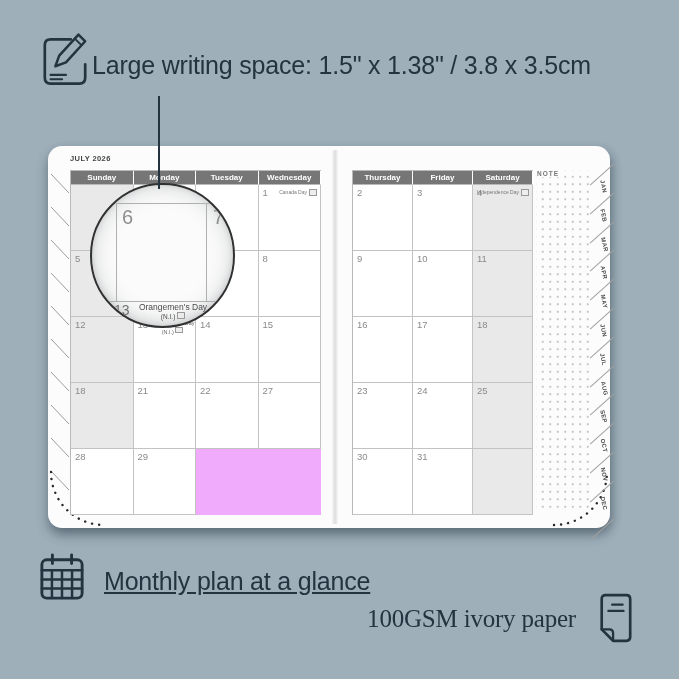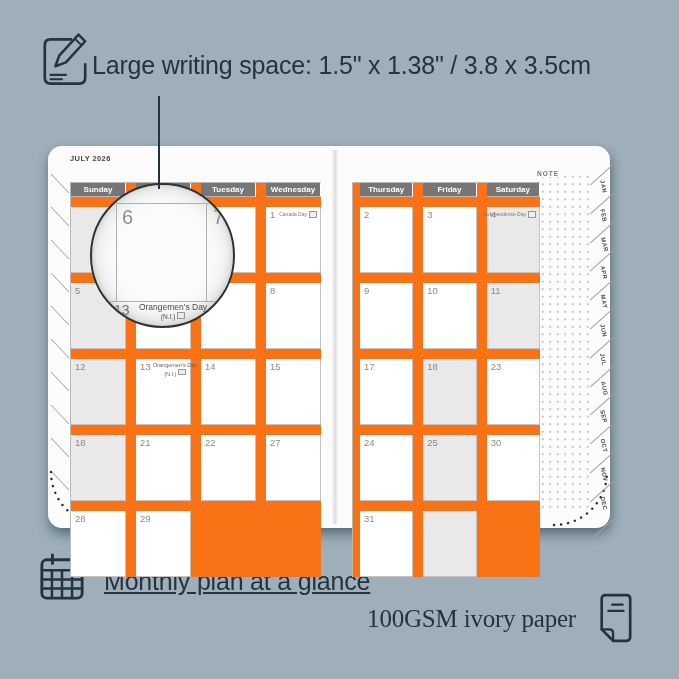--- a/index.html
+++ b/index.html
@@ -14,21 +14,21 @@
 
   
   .book{position:absolute;left:48px;top:146px;width:562px;height:382px;background:#fcfcfd;border-radius:14px;
         box-shadow:0 7px 12px rgba(32,48,60,.38),3px 4px 8px rgba(32,48,60,.22);z-index:1;}
   .seam{position:absolute;left:284px;top:4px;width:6px;height:374px;
         background:linear-gradient(90deg,rgba(0,0,0,0.02),rgba(0,0,0,0.12) 50%,rgba(0,0,0,0.02));}
   .month-title{position:absolute;left:22px;top:8px;font-size:7.5px;font-weight:bold;color:#444;letter-spacing:.4px;}
   .deco{position:absolute;left:0;top:0;width:562px;height:382px;pointer-events:none;}
 
   
-  .cal-grid{position:absolute;top:36px;display:grid;border-top:1px solid #b9b9b9;border-left:1px solid #b9b9b9;background:#f97316;gap:10px;}
+  .cal-grid{position:absolute;top:24px;display:grid;border-top:1px solid #b9b9b9;border-left:1px solid #b9b9b9;background:#f0abfc;}
   #left-grid{left:22px;width:250px;}
   #right-grid{left:304px;width:180px;}
   .hcell{background:#767676;color:#fff;font-size:8px;font-weight:bold;text-align:center;line-height:13px;height:13px;
          border-right:1px solid #fff;border-bottom:1px solid #b9b9b9;overflow:hidden;}
   .hcell:last-of-type{border-right:1px solid #b9b9b9;}
   .cell{position:relative;height:65px;border-right:1px solid #c3c3c3;border-bottom:1px solid #c3c3c3;background:#fff;}
   .cell.shaded{background:#e9e9e9;}
   .dnum{position:absolute;left:4px;top:2px;font-size:9.5px;color:#8a8a8a;}
   .hol-inline{position:absolute;top:4px;right:3px;display:flex;align-items:center;gap:2px;font-size:5px;color:#777;white-space:nowrap;}
   .hol-stack{position:absolute;top:3px;left:16px;width:46px;text-align:center;font-size:5.5px;line-height:6.5px;color:#666;}
@@ -154,21 +154,21 @@
         <div class="cell">
           <span class="dnum">27</span>
         </div>
         <div class="cell">
           <span class="dnum">28</span>
         </div>
         <div class="cell">
           <span class="dnum">29</span>
         </div>
       </div>
-    <div class="cal-grid" id="right-grid" style="grid-template-columns: repeat(3, 1fr); padding-left: 7px;">
+    <div class="cal-grid" id="right-grid" style="grid-template-columns: repeat(3, 1fr);">
         <div class="hcell">Thursday</div>
         <div class="hcell">Friday</div>
         <div class="hcell">Saturday</div>
         <div class="cell">
           <span class="dnum">2</span>
         </div>
         <div class="cell">
           <span class="dnum">3</span>
         </div>
         <div class="cell shaded">
@@ -176,20 +176,23 @@
           <span class="hol-inline">Independence Day<span class="flagbox"></span></span>
         </div>
         <div class="cell">
           <span class="dnum">9</span>
         </div>
         <div class="cell">
           <span class="dnum">10</span>
         </div>
         <div class="cell shaded">
           <span class="dnum">11</span>
+        </div>
+        <div class="cell">
+          <span class="dnum">16</span>
         </div>
         <div class="cell">
           <span class="dnum">17</span>
         </div>
         <div class="cell shaded">
           <span class="dnum">18</span>
         </div>
         <div class="cell">
           <span class="dnum">23</span>
         </div>

